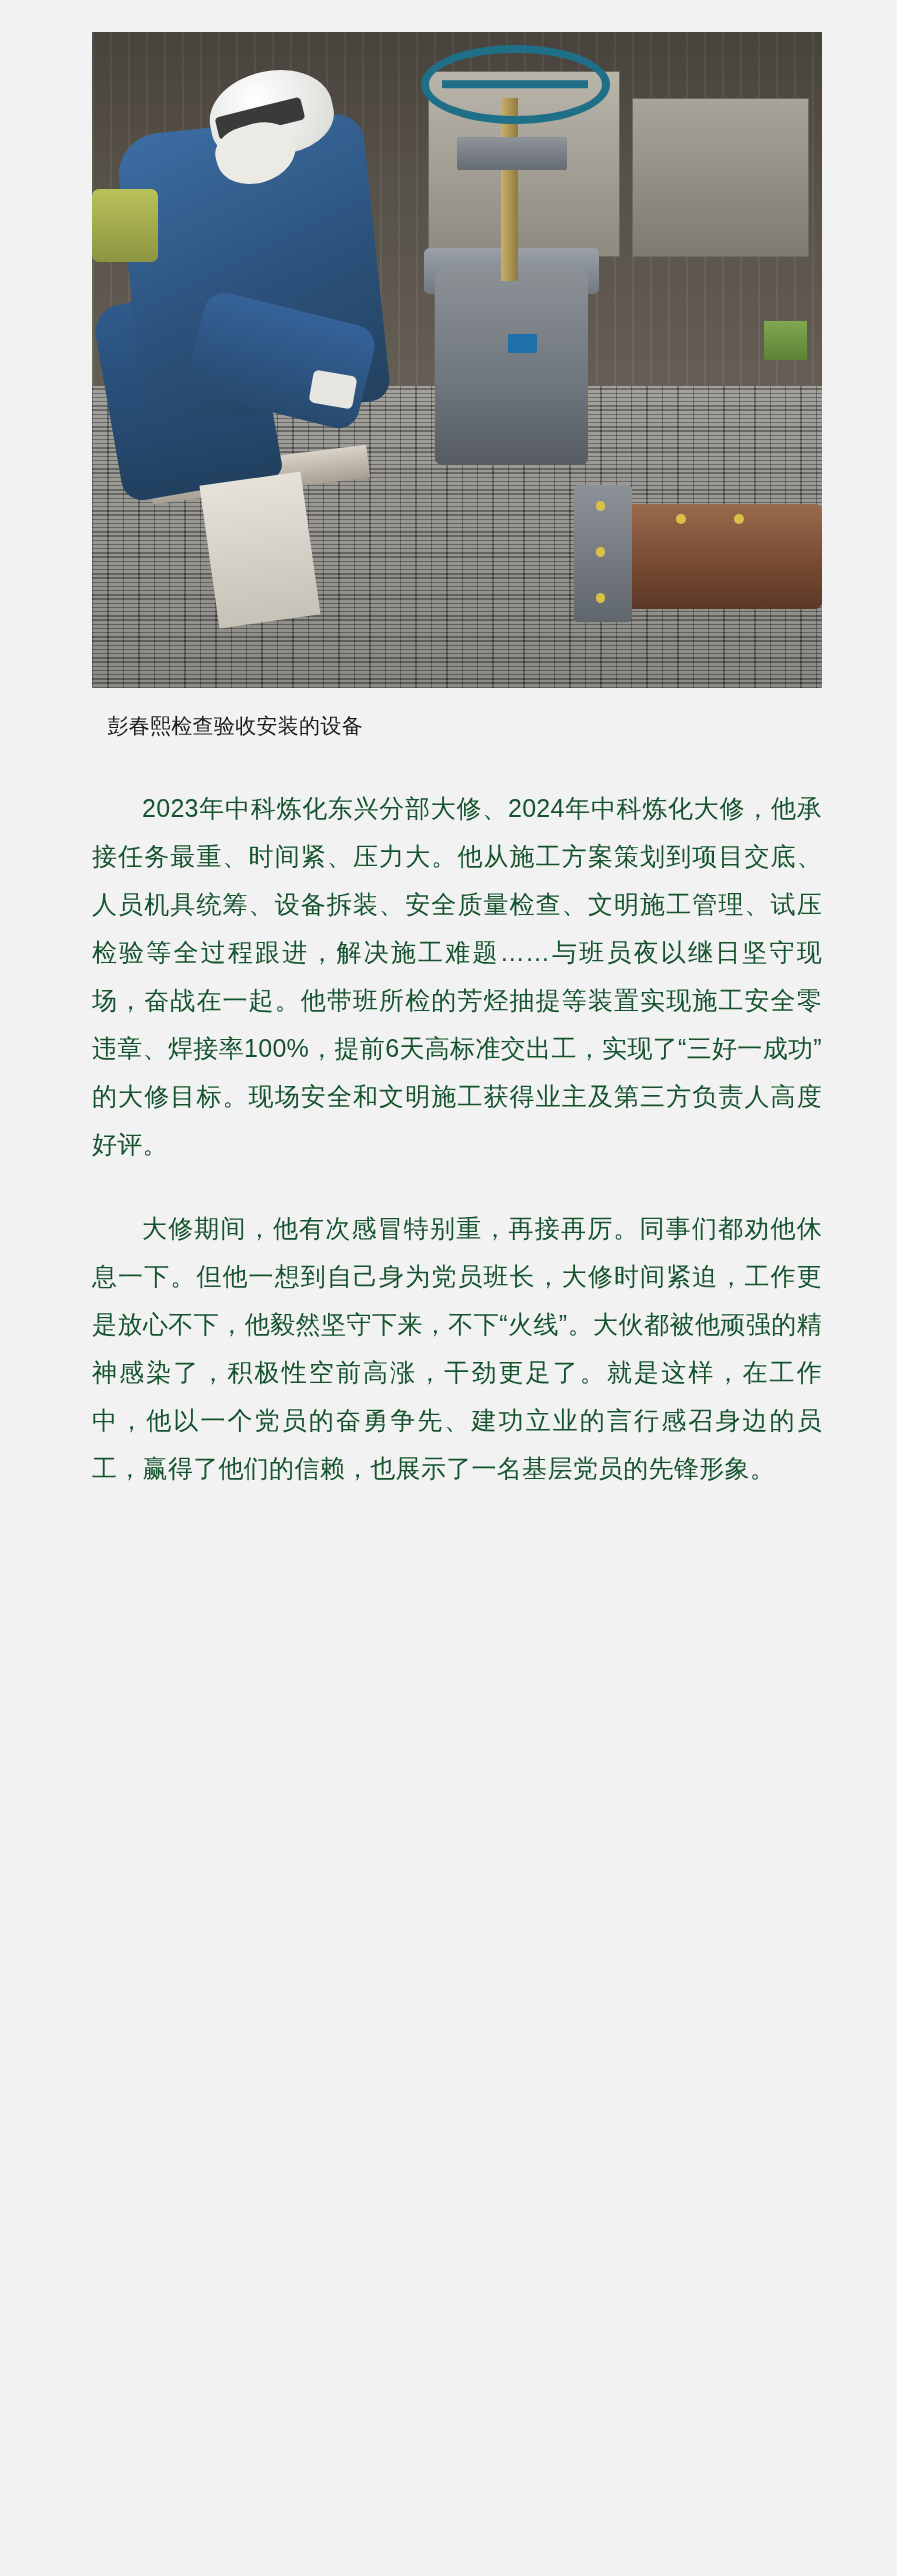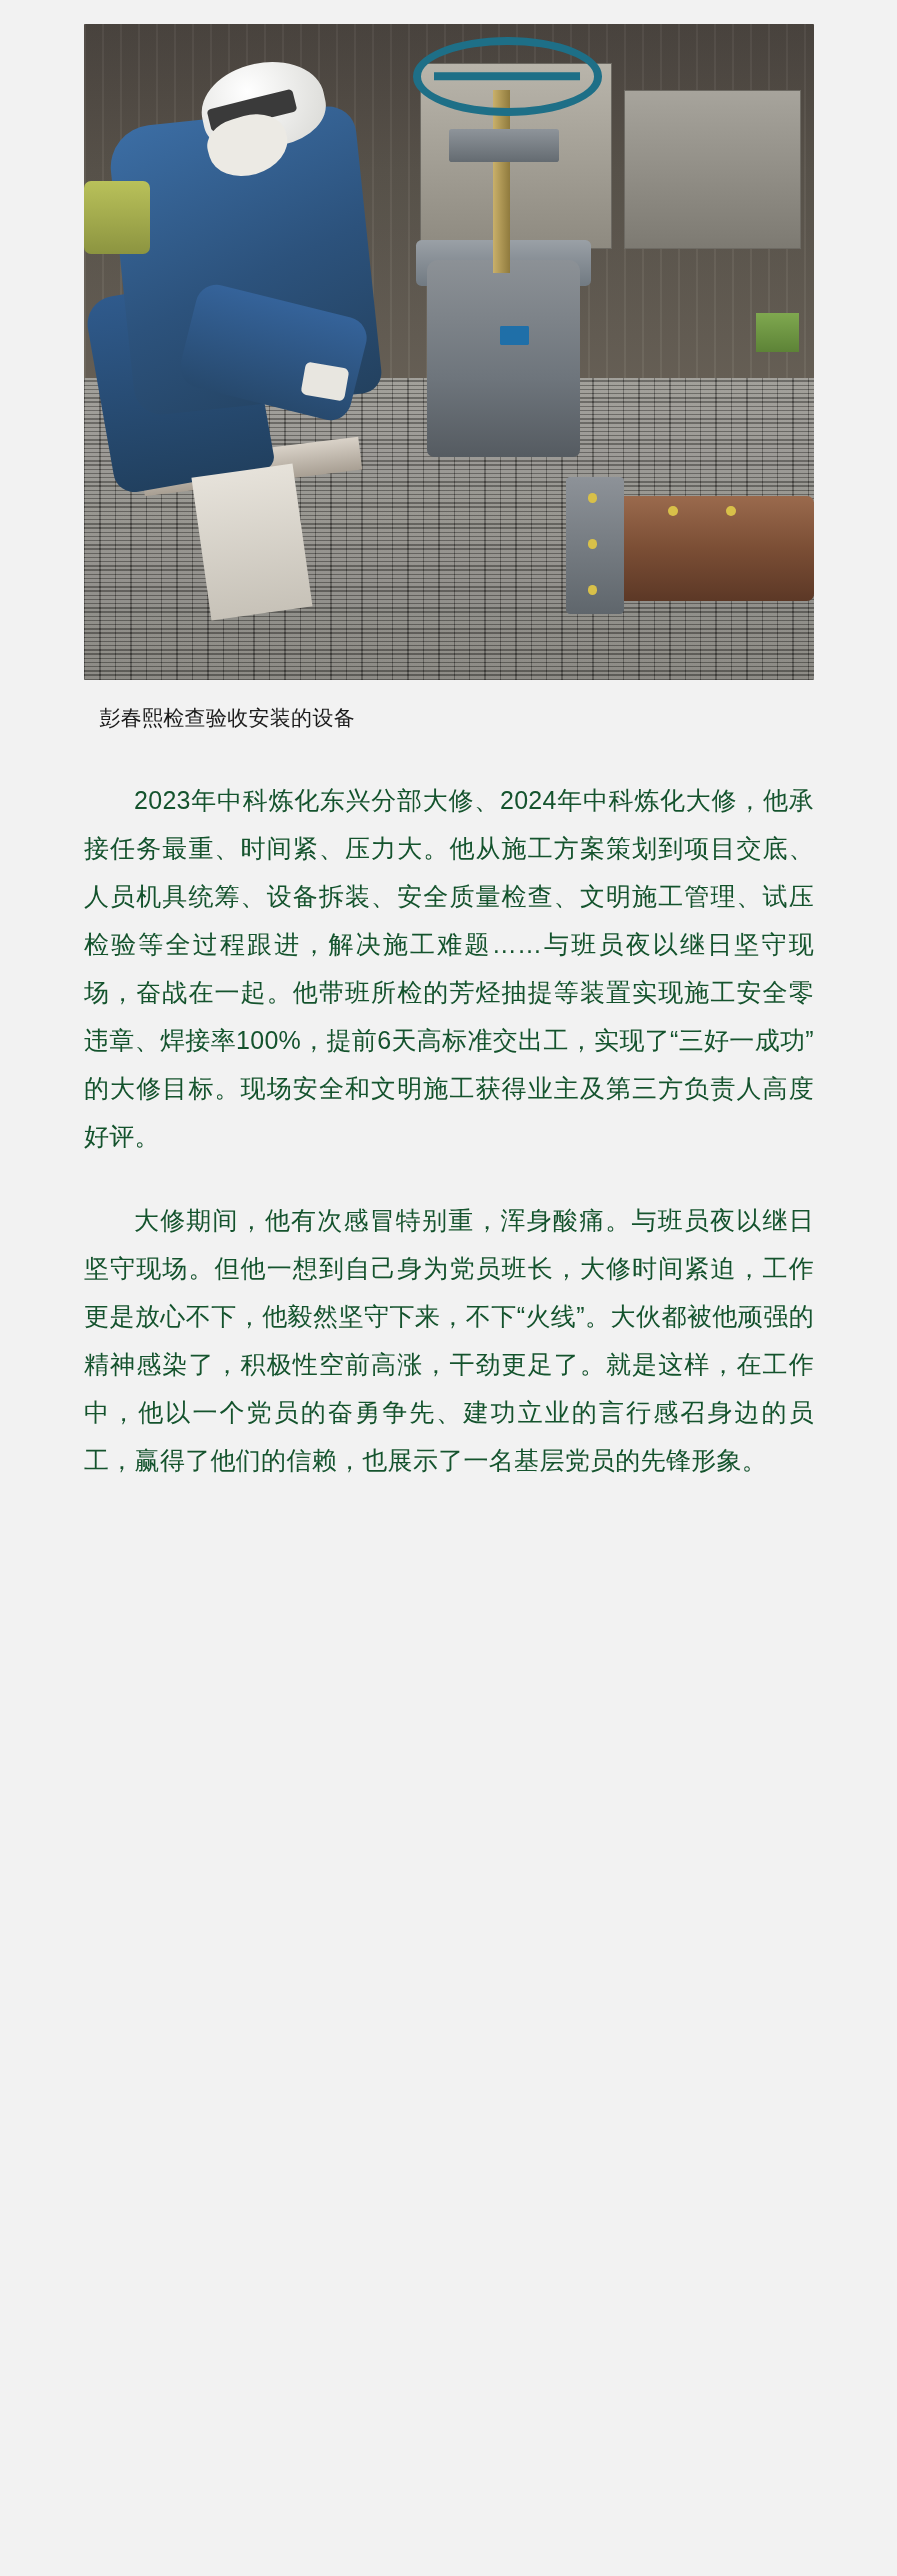--- a/index.html
+++ b/index.html
@@ -13,21 +13,21 @@
     min-height: 2576px;
     font-family: "Liberation Sans", "DejaVu Sans", sans-serif;
     color: #1b1b1b;
     -webkit-font-smoothing: antialiased;
   }
   .page {
     width: 898px;
     min-height: 2576px;
     box-sizing: border-box;
     background: #f2f2f2;
-    padding: 0;
+    padding: 8px;
     position: relative;
   }
   .sheet {
     margin: 0 auto;
     width: 898px;
     background: #f2f2f2;
     box-sizing: border-box;
     padding: 24px 49px 42px 49px;
   }
 
@@ -302,18 +302,18 @@
         <div class="glove"></div>
         <div class="white-bar"></div>
         <div class="green-box"></div>
       </div>
 
       <div class="caption">彭春熙检查验收安装的设备</div>
     </div>
 
     <div class="body">
       <p class="para">2023年中科炼化东兴分部大修、2024年中科炼化大修，他承接任务最重、时间紧、压力大。他从施工方案策划到项目交底、人员机具统筹、设备拆装、安全质量检查、文明施工管理、试压检验等全过程跟进，解决施工难题……与班员夜以继日坚守现场，奋战在一起。他带班所检的芳烃抽提等装置实现施工安全零违章、焊接率100%，提前6天高标准交出工，实现了“三好一成功”的大修目标。现场安全和文明施工获得业主及第三方负责人高度好评。</p>
-      <p class="para">大修期间，他有次感冒特别重，浑身酸痛。与班员夜以继日坚守现场。但他一想到自己身为党员班长，大修时间紧迫，工作更是放心不下，他毅然坚守下来，不下“火线”。大伙都被他顽强的精神感染了，积极性空前高涨，干劲更足了。就是这样，在工作中，他以一个党员的奋勇争先、建功立业的言行感召身边的员工，赢得了他们的信赖，也展示了一名基层党员的先锋形象。</p>
+      <p class="para">大修期间，他有次感冒特别重，再接再厉。同事们都劝他休息一下。但他一想到自己身为党员班长，大修时间紧迫，工作更是放心不下，他毅然坚守下来，不下“火线”。大伙都被他顽强的精神感染了，积极性空前高涨，干劲更足了。就是这样，在工作中，他以一个党员的奋勇争先、建功立业的言行感召身边的员工，赢得了他们的信赖，也展示了一名基层党员的先锋形象。</p>
     </div>
 
   </div>
 </div>
 
 
 </body></html>

